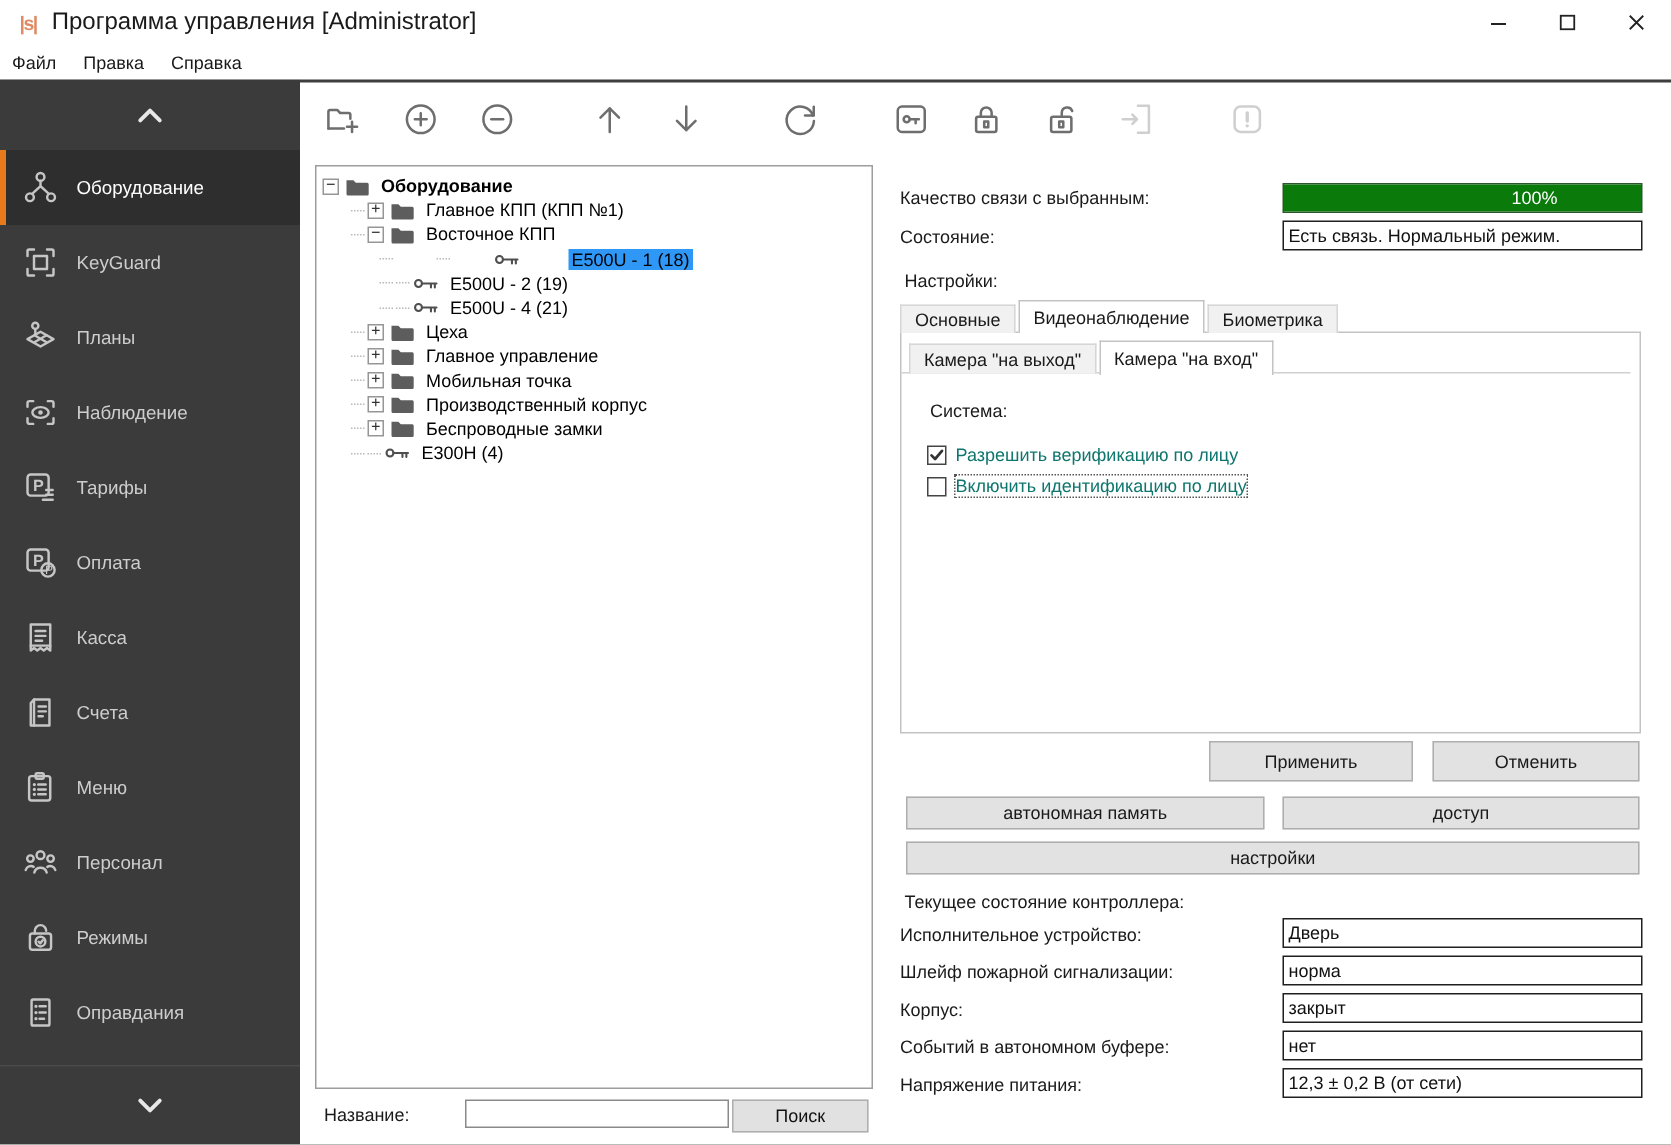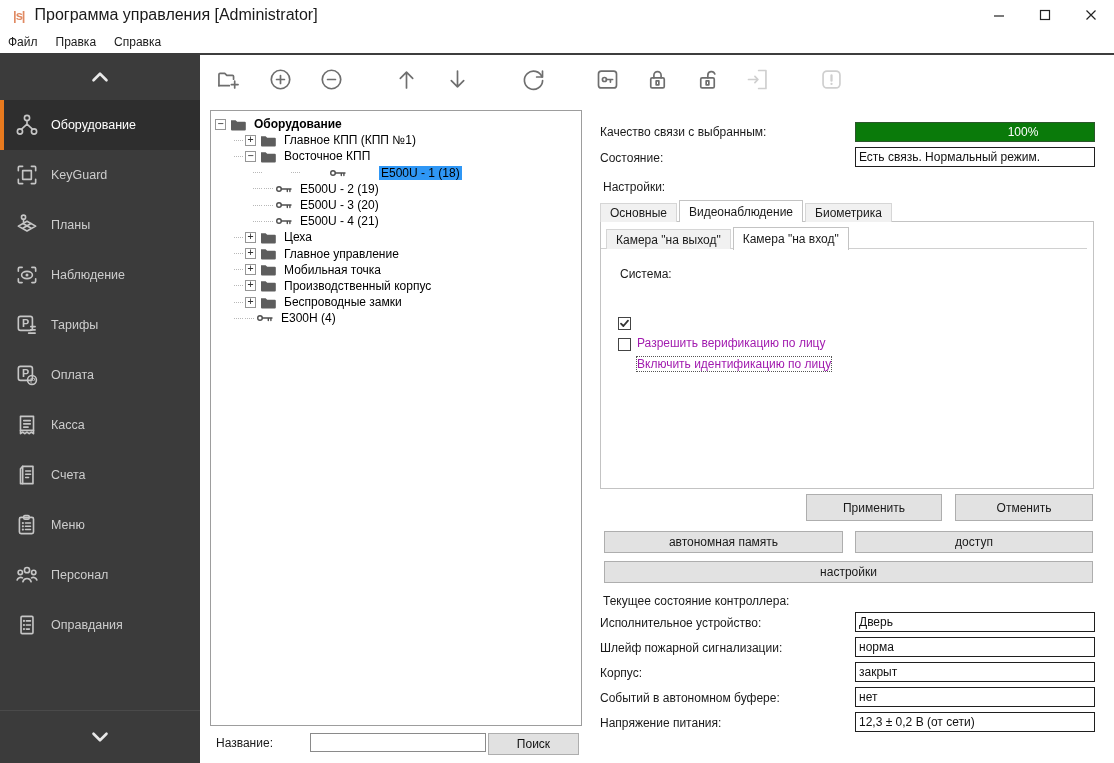--- a/index.html
+++ b/index.html
@@ -74,21 +74,21 @@
   .innerline{position:absolute;left:0px;top:26px;width:486px;border-top:1px solid #d0d0d0;}
   .tab.inner{height:20px;}
   .tab.inner.active{height:23px;margin-bottom:-1px;}
 
   .sys-select{position:absolute;left:700px;top:262px;width:372px;height:21px;border:1px solid #8a8a8a;
     background:linear-gradient(#f5f5f5,#e8e8e8);display:flex;align-items:center;padding:0 6px;box-sizing:border-box;}
   .sys-select .chev{position:absolute;right:7px;top:6px;}
   .cb-row{position:absolute;display:flex;align-items:center;}
   .cb-box{width:13px;height:13px;border:1px solid #444;background:#fff;margin-right:6px;display:flex;align-items:center;justify-content:center;box-sizing:border-box;}
   .cb-box svg{stroke:#333;fill:none;stroke-width:1.8;stroke-linecap:round;stroke-linejoin:round;}
-  .cb-label{color:#a21caf;margin-top:40px;}
+  .cb-label{color:#0f766e;}
   .cb-label.focusdot{outline:1px dotted #555;}
 
   .btn{position:absolute;background:#e2e2e2;border:1px solid #aeaeae;display:flex;align-items:center;justify-content:center;
     font:12px "Liberation Sans",sans-serif;color:#1a1a1a;box-sizing:border-box;}
 </style>
 </head>
 <body>
 
 <div class="window">
 
@@ -228,20 +228,31 @@
               <circle cx="18.2" cy="9.6" r="2"></circle>
               <path d="M8.2 18.2a3.9 3.9 0 0 1 7.6 0"></path>
               <path d="M2.9 16.6a3.3 3.3 0 0 1 4.9-1.9M21.1 16.6a3.3 3.3 0 0 0-4.9-1.9"></path>
             </svg>
           </span>
           <span class="lbl">Персонал</span>
         </div>
         <div class="side-item">
           <span class="ic">
             <svg width="26" height="26" viewBox="0 0 24 24">
+              <rect x="5.5" y="9.5" width="13" height="10" rx="1.5"></rect>
+              <path d="M8.5 9.5V7.9a3.5 3.5 0 0 1 7 0"></path>
+              <circle cx="12" cy="14.5" r="3"></circle>
+              <path d="M10.8 14.6l1 1 1.6-1.9"></path>
+            </svg>
+          </span>
+          <span class="lbl">Режимы</span>
+        </div>
+        <div class="side-item">
+          <span class="ic">
+            <svg width="26" height="26" viewBox="0 0 24 24">
               <rect x="6.5" y="4" width="11" height="16" rx="1"></rect>
               <path d="M9.2 8.2h.01M9.2 12h.01M9.2 15.8h.01" stroke-width="2"></path>
               <path d="M11.4 8.2h3.8M11.4 12h3.8M11.4 15.8h2.8"></path>
             </svg>
           </span>
           <span class="lbl">Оправдания</span>
         </div>
       </div>
     <div class="side-bottom">
       <svg width="26" height="26" viewBox="0 0 24 24">
@@ -366,31 +377,20 @@
         <div class="tree-row" style="padding-left: 42px;">
           <span class="dotstub"></span>
           <span class="dotstub"></span>
           <span class="tree-ic">
             <svg width="18" height="10" viewBox="0 0 18 10">
               <circle cx="4" cy="5" r="2.3" fill="none" stroke="#4f4f4f" stroke-width="1.4"></circle>
               <path d="M6.3 5H16M12.3 5v2.6M14.9 5v2.6" stroke="#4f4f4f" stroke-width="1.4" fill="none" stroke-linecap="round"></path>
             </svg>
           </span>
           <span class="tree-label">E500U - 2 (19)</span>
-        </div>
-        <div class="tree-row" style="padding-left: 42px;">
-          <span class="dotstub"></span>
-          <span class="dotstub"></span>
-          <span class="tree-ic">
-            <svg width="18" height="10" viewBox="0 0 18 10">
-              <circle cx="4" cy="5" r="2.3" fill="none" stroke="#4f4f4f" stroke-width="1.4"></circle>
-              <path d="M6.3 5H16M12.3 5v2.6M14.9 5v2.6" stroke="#4f4f4f" stroke-width="1.4" fill="none" stroke-linecap="round"></path>
-            </svg>
-          </span>
-          <span class="tree-label">E500U - 3 (20)</span>
         </div>
         <div class="tree-row" style="padding-left: 42px;">
           <span class="dotstub"></span>
           <span class="dotstub"></span>
           <span class="tree-ic">
             <svg width="18" height="10" viewBox="0 0 18 10">
               <circle cx="4" cy="5" r="2.3" fill="none" stroke="#4f4f4f" stroke-width="1.4"></circle>
               <path d="M6.3 5H16M12.3 5v2.6M14.9 5v2.6" stroke="#4f4f4f" stroke-width="1.4" fill="none" stroke-linecap="round"></path>
             </svg>
           </span>

